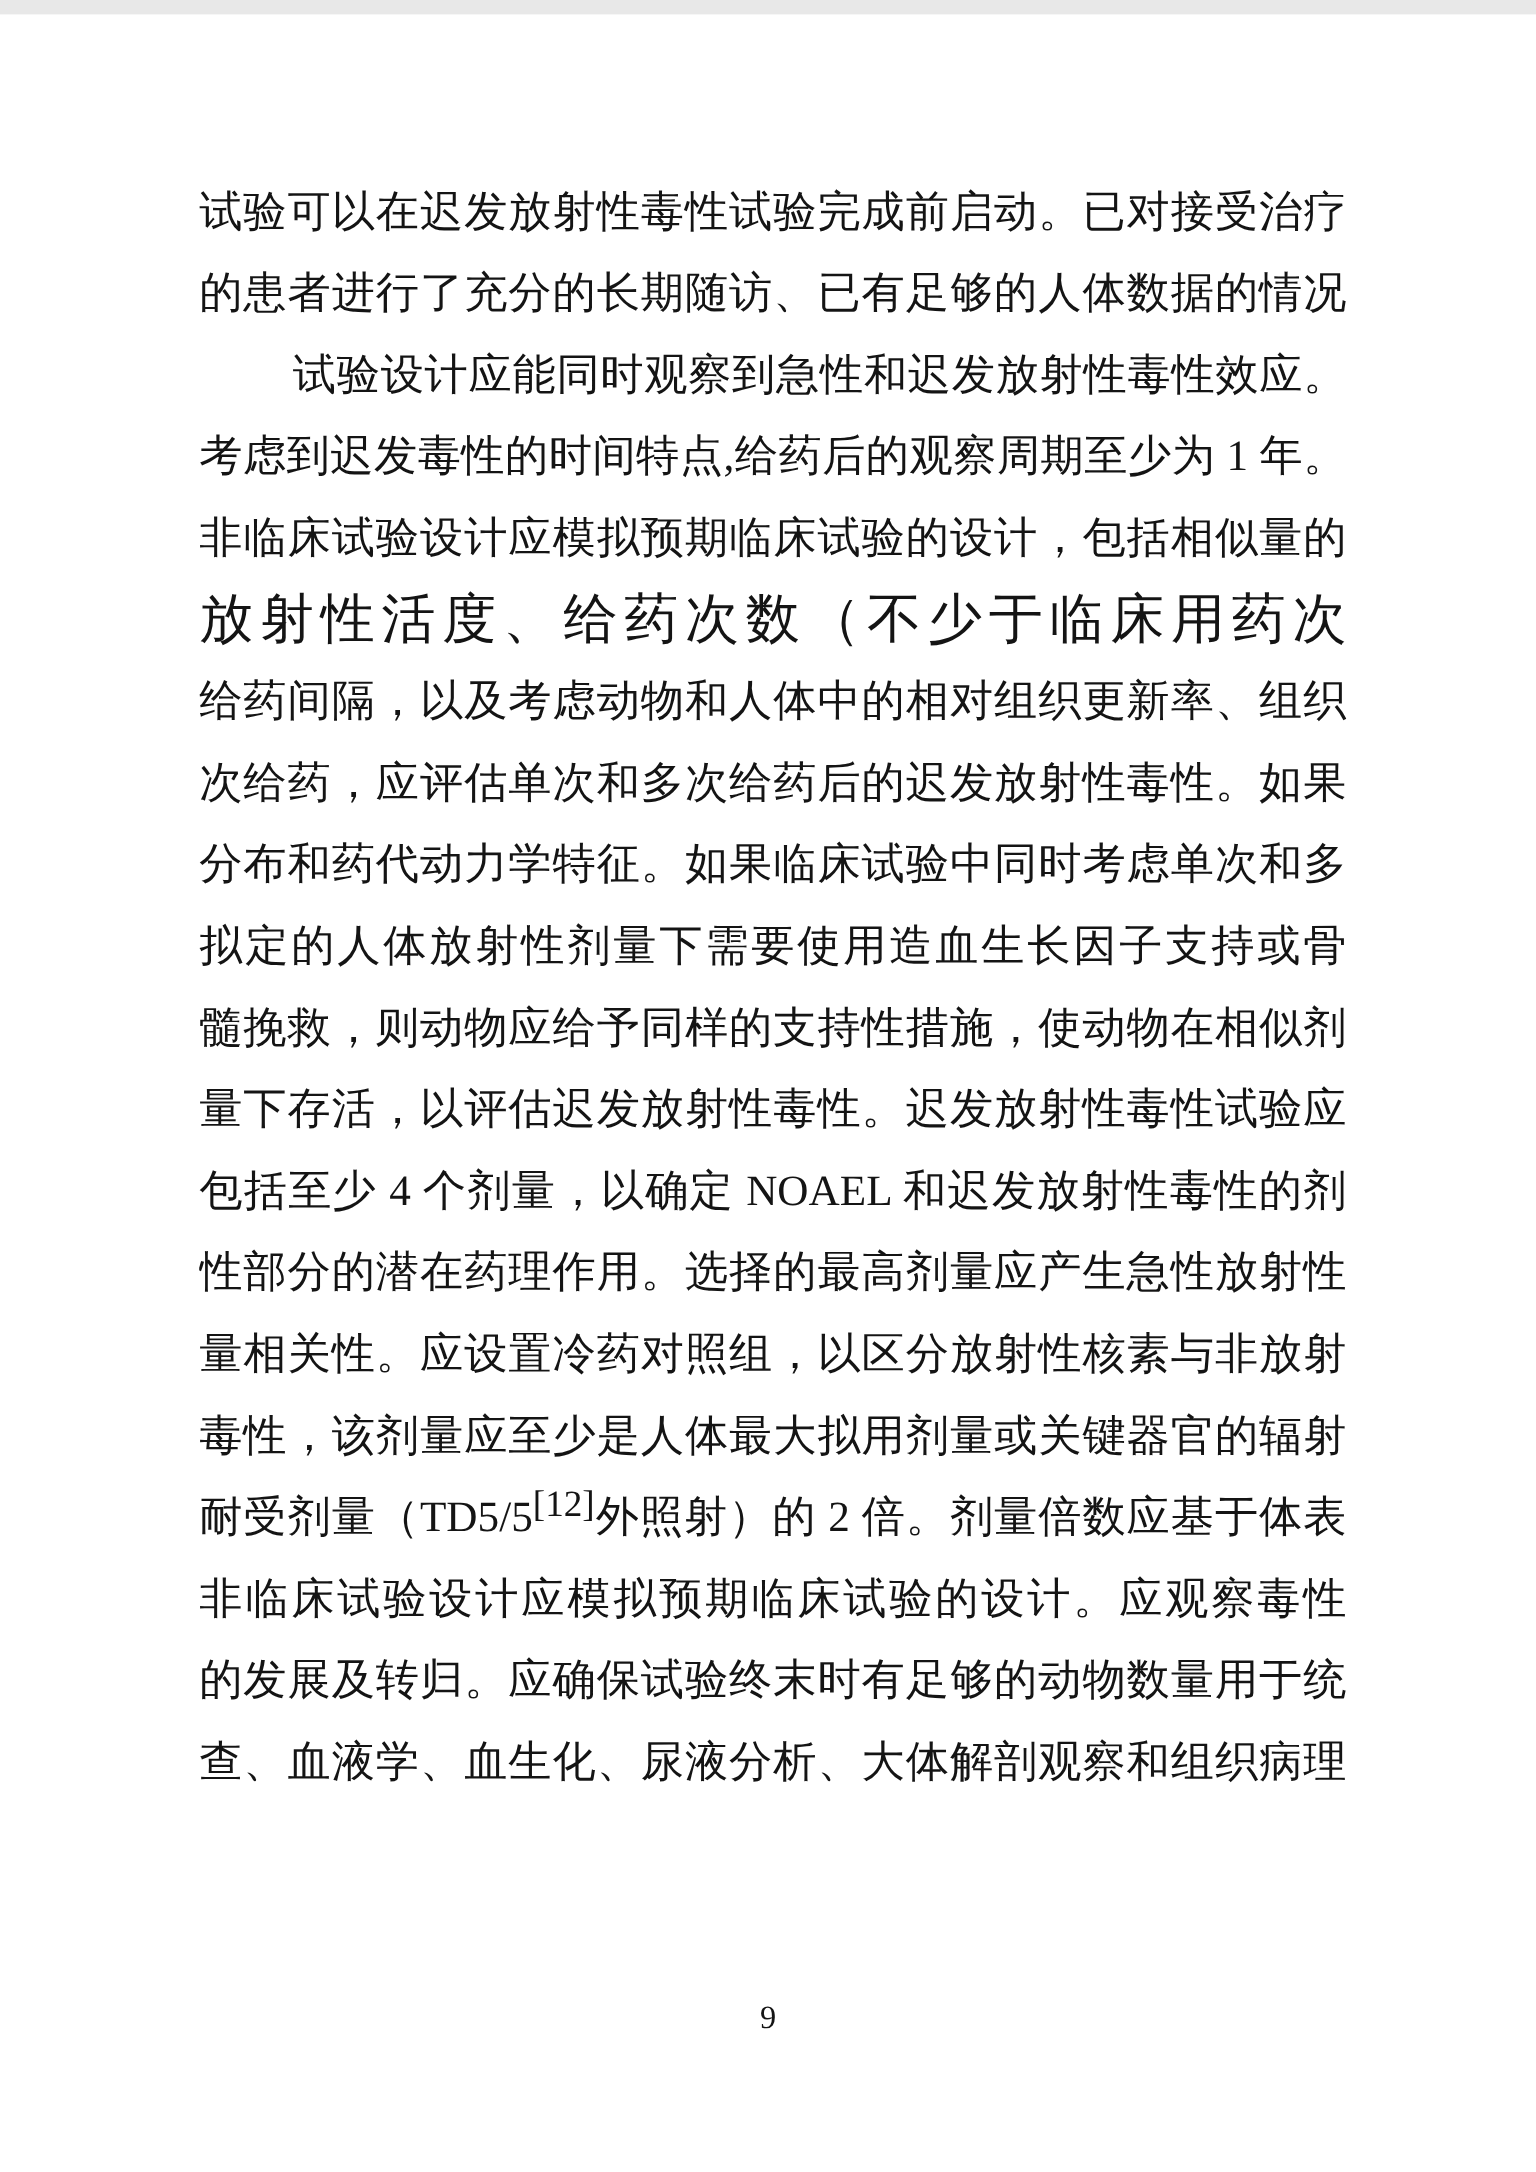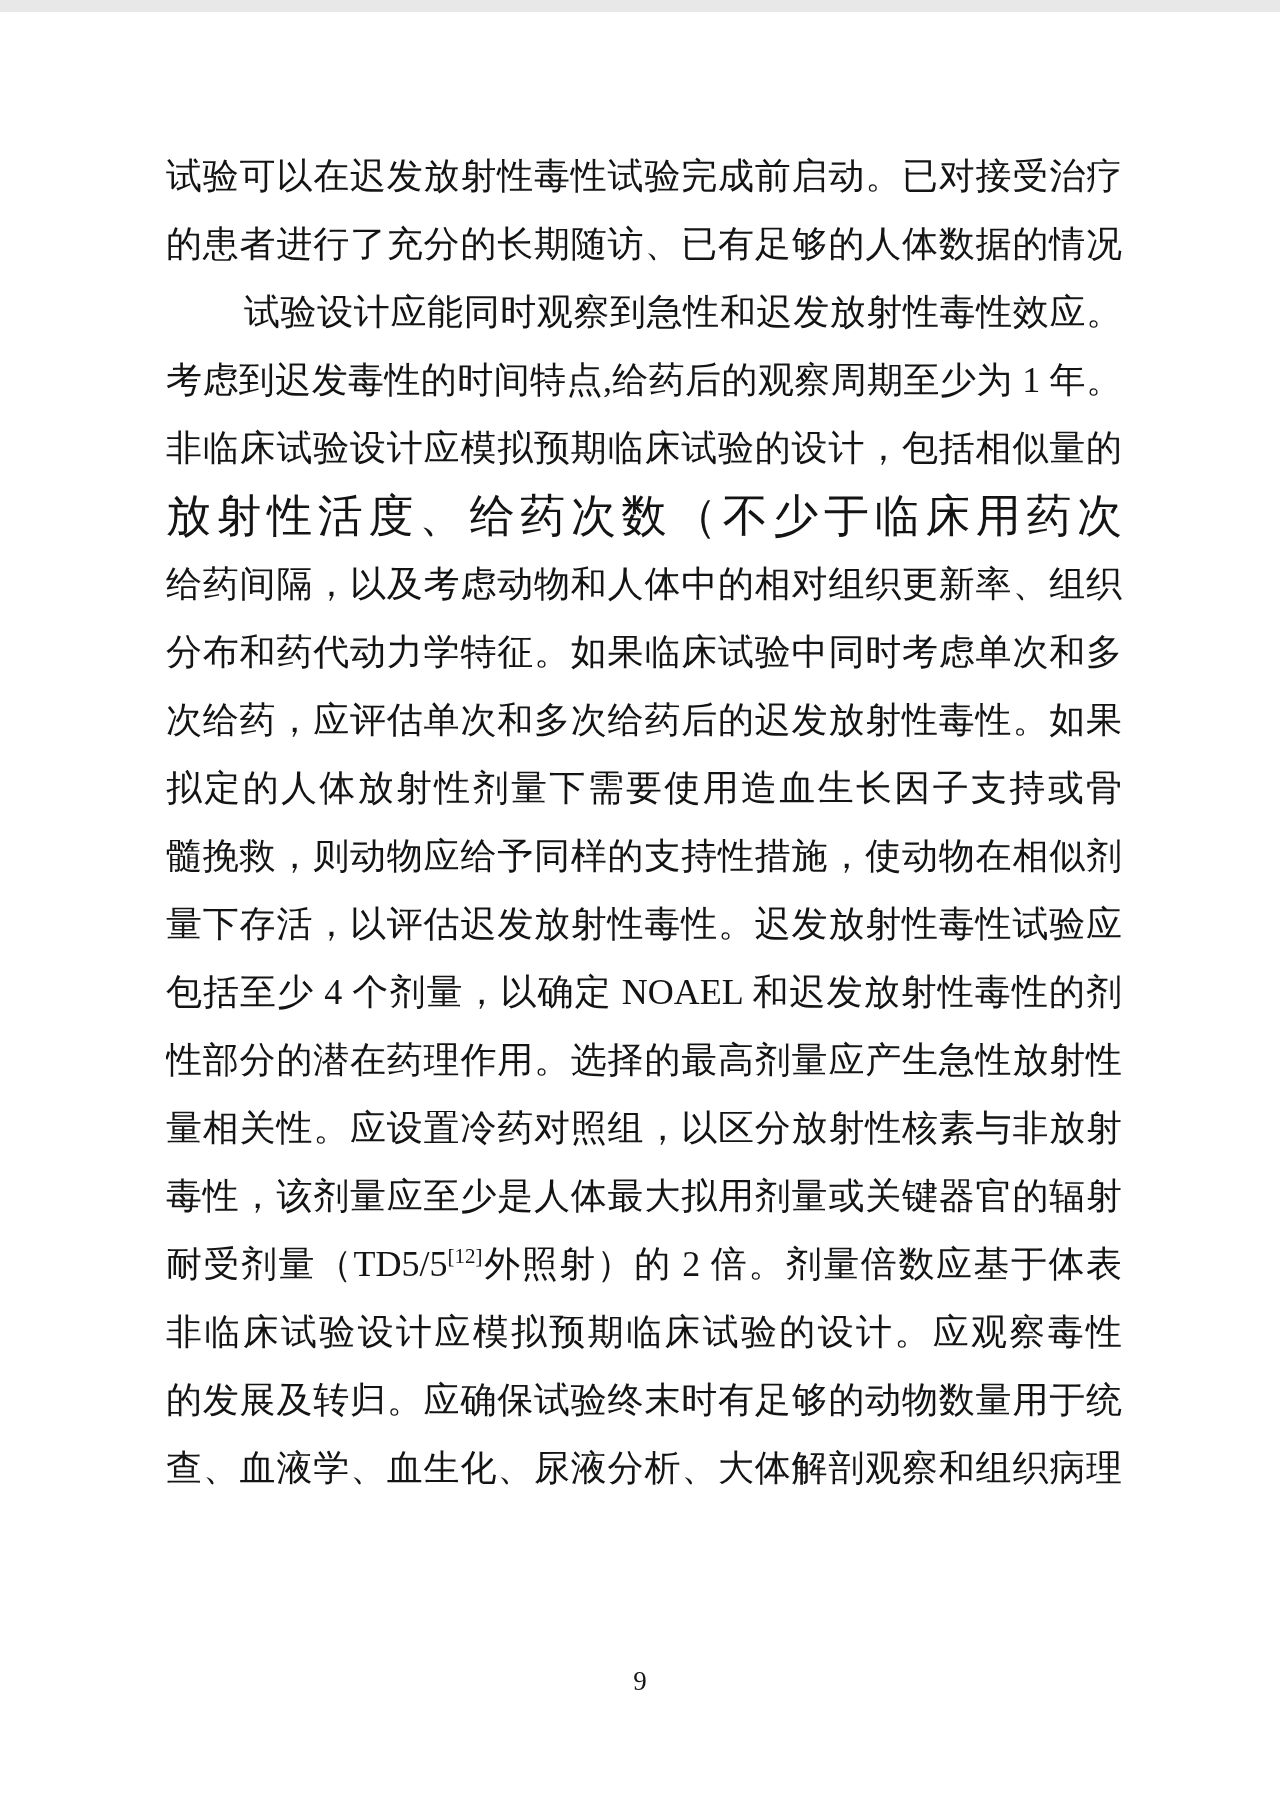--- a/index.html
+++ b/index.html
@@ -38,21 +38,21 @@
     -moz-text-align-last: auto;
   }
   .line.indent span {
     padding-left: 78px;
     font-family: Liberation Serif, serif;
   }
   .line.tight {
     font-size: 45px;
   }
   .line sup {
-    font-size: 21px;
+    font-size: 31px;
     line-height: 0;
     vertical-align: 13px;
   }
   .pageno {
     position: absolute;
     top: 1646px;
     left: 0;
     width: 100%;
     text-align: center;
     font-size: 27px;
@@ -66,22 +66,22 @@
 <div class="page">
 
   <div class="textblock">
     <div class="line"><span>试验可以在迟发放射性毒性试验完成前启动。已对接受治疗</span></div>
     <div class="line"><span>的患者进行了充分的长期随访、已有足够的人体数据的情况</span></div>
     <div class="line indent"><span>试验设计应能同时观察到急性和迟发放射性毒性效应。</span></div>
     <div class="line"><span>考虑到迟发毒性的时间特点,给药后的观察周期至少为 1 年。</span></div>
     <div class="line"><span>非临床试验设计应模拟预期临床试验的设计，包括相似量的</span></div>
     <div class="line tight"><span>放射性活度、给药次数（不少于临床用药次数）、给药频率和</span></div>
     <div class="line"><span>给药间隔，以及考虑动物和人体中的相对组织更新率、组织</span></div>
+    <div class="line"><span>次给药，应评估单次和多次给药后的迟发放射性毒性。如果</span></div>
     <div class="line"><span>分布和药代动力学特征。如果临床试验中同时考虑单次和多</span></div>
-    <div class="line"><span>次给药，应评估单次和多次给药后的迟发放射性毒性。如果</span></div>
     <div class="line"><span>拟定的人体放射性剂量下需要使用造血生长因子支持或骨</span></div>
     <div class="line"><span>髓挽救，则动物应给予同样的支持性措施，使动物在相似剂</span></div>
     <div class="line"><span>量下存活，以评估迟发放射性毒性。迟发放射性毒性试验应</span></div>
     <div class="line"><span>包括至少 4 个剂量，以确定 NOAEL 和迟发放射性毒性的剂</span></div>
     <div class="line"><span>性部分的潜在药理作用。选择的最高剂量应产生急性放射性</span></div>
     <div class="line"><span>量相关性。应设置冷药对照组，以区分放射性核素与非放射</span></div>
     <div class="line"><span>毒性，该剂量应至少是人体最大拟用剂量或关键器官的辐射</span></div>
     <div class="line"><span>耐受剂量（TD5/5</span><sup>[12]</sup><span>外照射）的 2 倍。剂量倍数应基于体表</span></div>
     <div class="line"><span>非临床试验设计应模拟预期临床试验的设计。应观察毒性</span></div>
     <div class="line"><span>的发展及转归。应确保试验终末时有足够的动物数量用于统</span></div>

